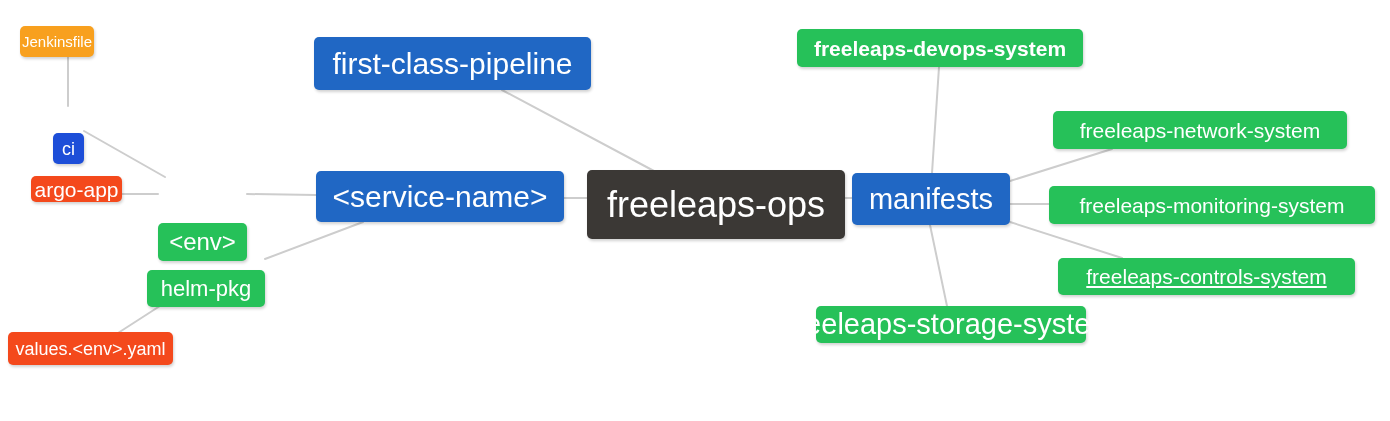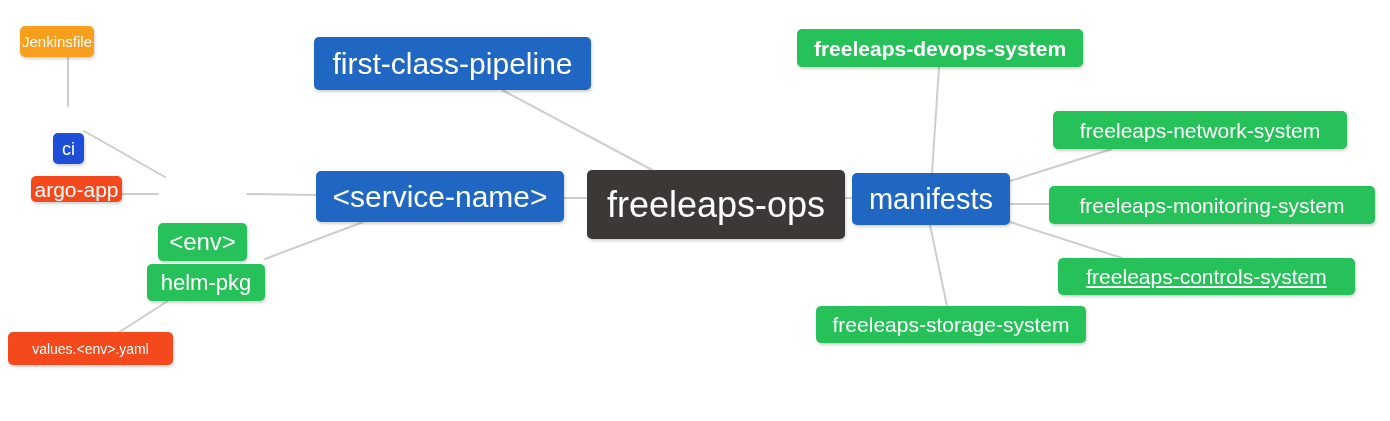--- a/index.html
+++ b/index.html
@@ -54,24 +54,24 @@
       <line x1="932" y1="173" x2="939" y2="67" stroke="#cdcdcd" stroke-width="2" stroke-linecap="round"></line>
       <line x1="1010" y1="181" x2="1112" y2="149" stroke="#cdcdcd" stroke-width="2" stroke-linecap="round"></line>
       <line x1="1010" y1="204" x2="1049" y2="204" stroke="#cdcdcd" stroke-width="2" stroke-linecap="round"></line>
       <line x1="1010" y1="222" x2="1122" y2="258" stroke="#cdcdcd" stroke-width="2" stroke-linecap="round"></line>
       <line x1="930" y1="225" x2="947" y2="306" stroke="#cdcdcd" stroke-width="2" stroke-linecap="round"></line>
     </svg>
 <div class="node" style="left: 20px; top: 26px; width: 74px; height: 31px; font-size: 15px; background: rgb(248, 160, 30);">Jenkinsfile</div>
     <div class="node" style="left: 53px; top: 105px; width: 31px; height: 31px; font-size: 18px; background: #1d4ed8; margin-top: 28px;">ci</div>
     <div class="node" style="left: 31px; top: 176px; width: 91px; height: 26px; font-size: 21px; background: rgb(244, 73, 28);">argo-app</div>
     <div class="node" style="left: 158px; top: 175px; width: 89px; height: 38px; font-size: 24px; background: rgb(38, 193, 89); margin-top: 48px;">&lt;env&gt;</div>
-    <div class="node" style="left: 147px; top: 264px; width: 118px; height: 37px; font-size: 22px; background: rgb(38, 193, 89);">helm-pkg</div>
-    <div class="node" style="left: 8px; top: 332px; width: 165px; height: 33px; font-size: 14px; background: rgb(244, 73, 28);">values.&lt;env&gt;.yaml</div>
+    <div class="node" style="left: 147px; top: 270px; width: 118px; height: 37px; font-size: 22px; background: rgb(38, 193, 89);">helm-pkg</div>
+    <div class="node" style="left: 8px; top: 332px; width: 165px; height: 33px; font-size: 18px; background: rgb(244, 73, 28);">values.&lt;env&gt;.yaml</div>
     <div class="node" style="left: 314px; top: 37px; width: 277px; height: 53px; font-size: 30px; background: rgb(32, 103, 196);">first-class-pipeline</div>
     <div class="node" style="left: 316px; top: 171px; width: 248px; height: 51px; font-size: 30px; background: rgb(32, 103, 196);">&lt;service-name&gt;</div>
     <div class="node" style="left: 587px; top: 170px; width: 258px; height: 69px; font-size: 36px; background: rgb(59, 56, 53);">freeleaps-ops</div>
     <div class="node" style="left: 852px; top: 173px; width: 158px; height: 52px; font-size: 29px; background: rgb(32, 103, 196);">manifests</div>
     <div class="node" style="left: 797px; top: 29px; width: 286px; height: 38px; font-size: 21px; background: rgb(38, 193, 89); font-weight: bold;">freeleaps-devops-system</div>
     <div class="node" style="left: 1053px; top: 111px; width: 294px; height: 38px; font-size: 21px; background: rgb(38, 193, 89);">freeleaps-network-system</div>
     <div class="node" style="left: 1049px; top: 186px; width: 326px; height: 38px; font-size: 21px; background: rgb(38, 193, 89);">freeleaps-monitoring-system</div>
     <div class="node" style="left: 1058px; top: 258px; width: 297px; height: 37px; font-size: 21px; background: rgb(38, 193, 89); text-decoration: underline;">freeleaps-controls-system</div>
-    <div class="node" style="left: 816px; top: 306px; width: 270px; height: 37px; font-size: 21px; background: rgb(38, 193, 89);">freeleaps-storage-system</div>
+    <div class="node" style="left: 816px; top: 306px; width: 270px; height: 37px; font-size: 29px; background: rgb(38, 193, 89);">freeleaps-storage-system</div>
   </div>
 
 </body></html>

